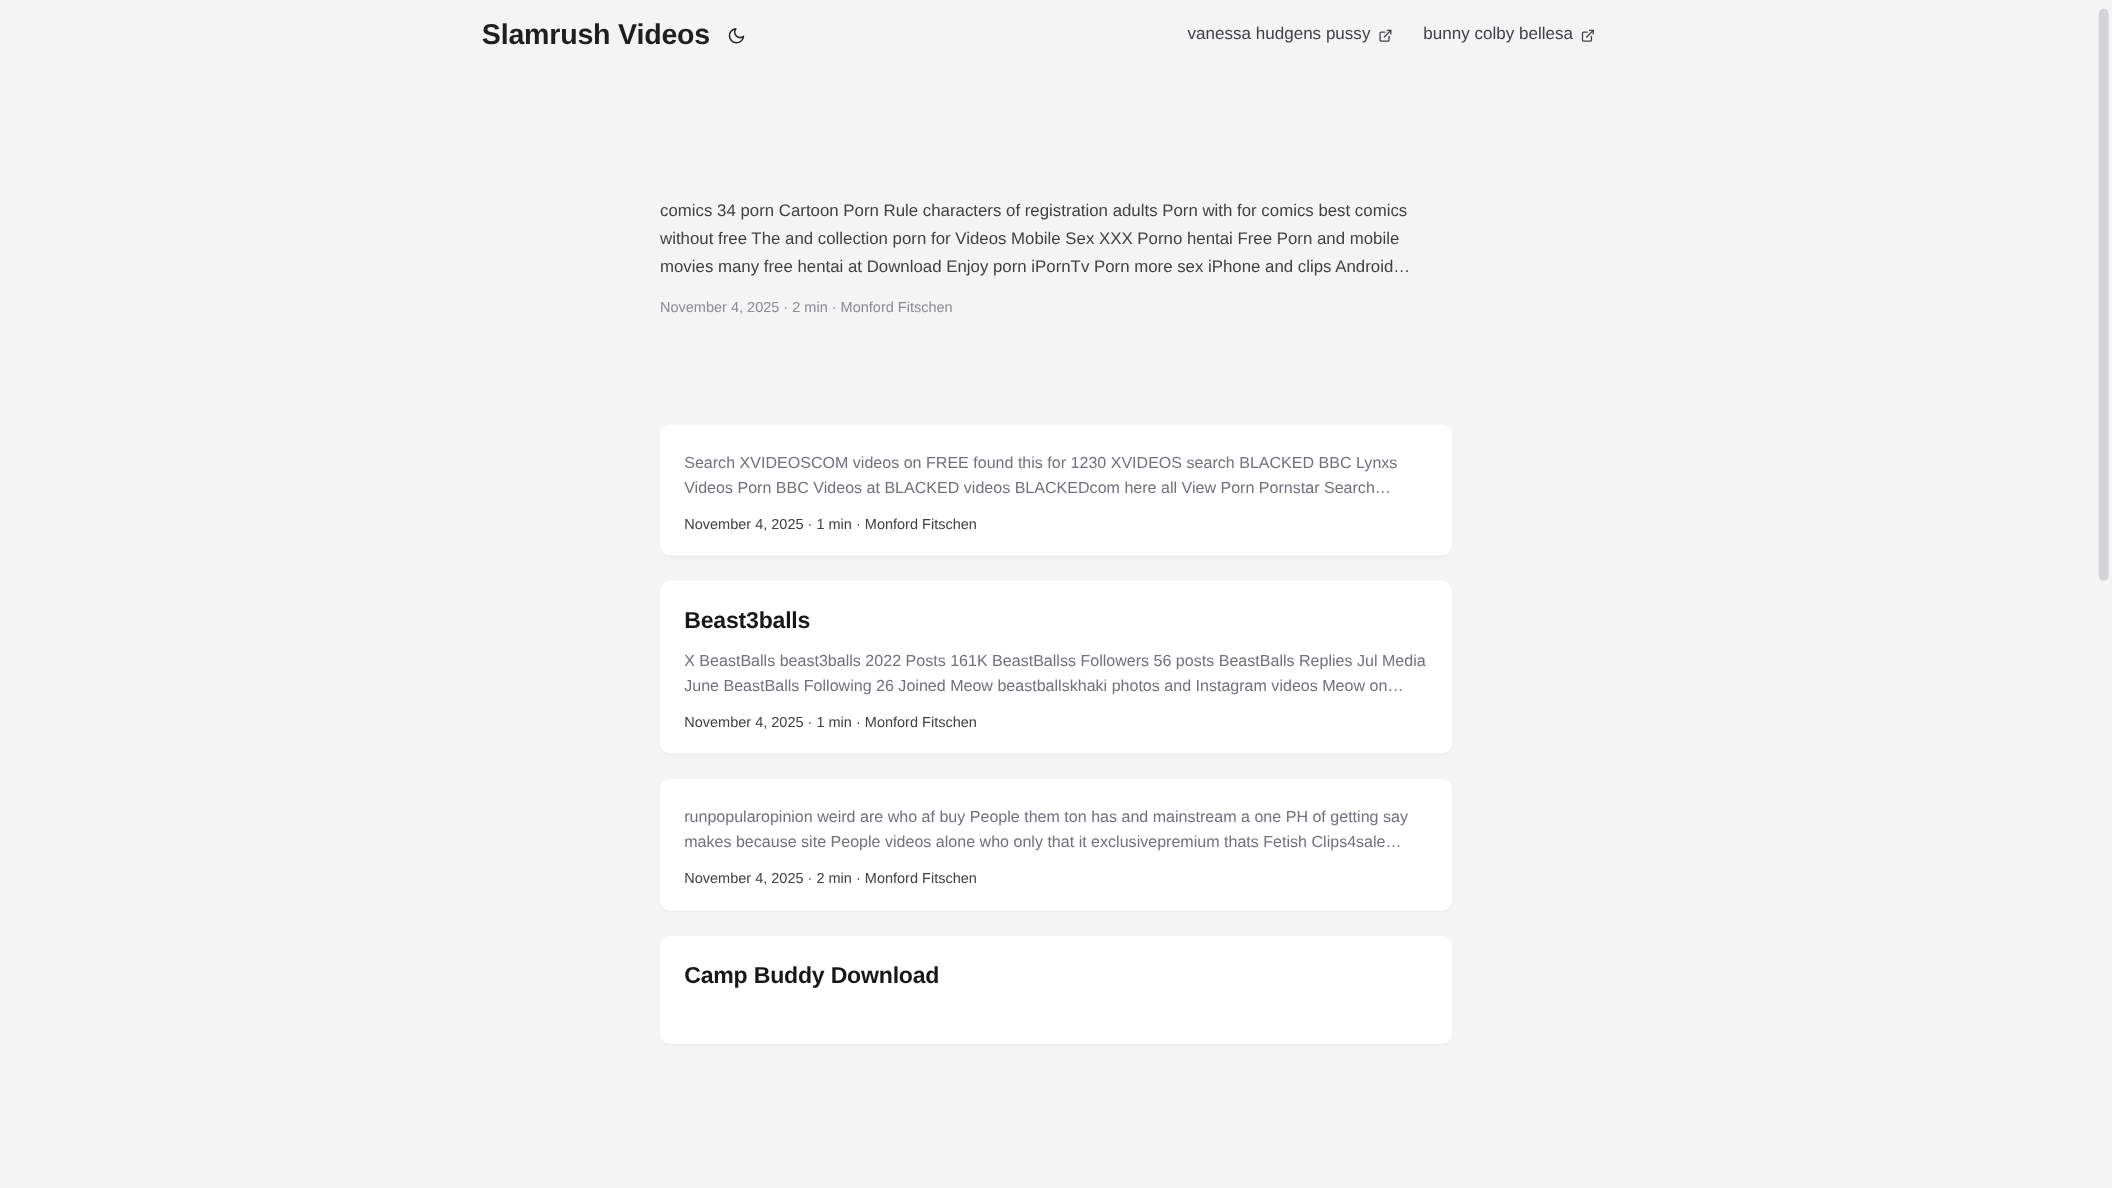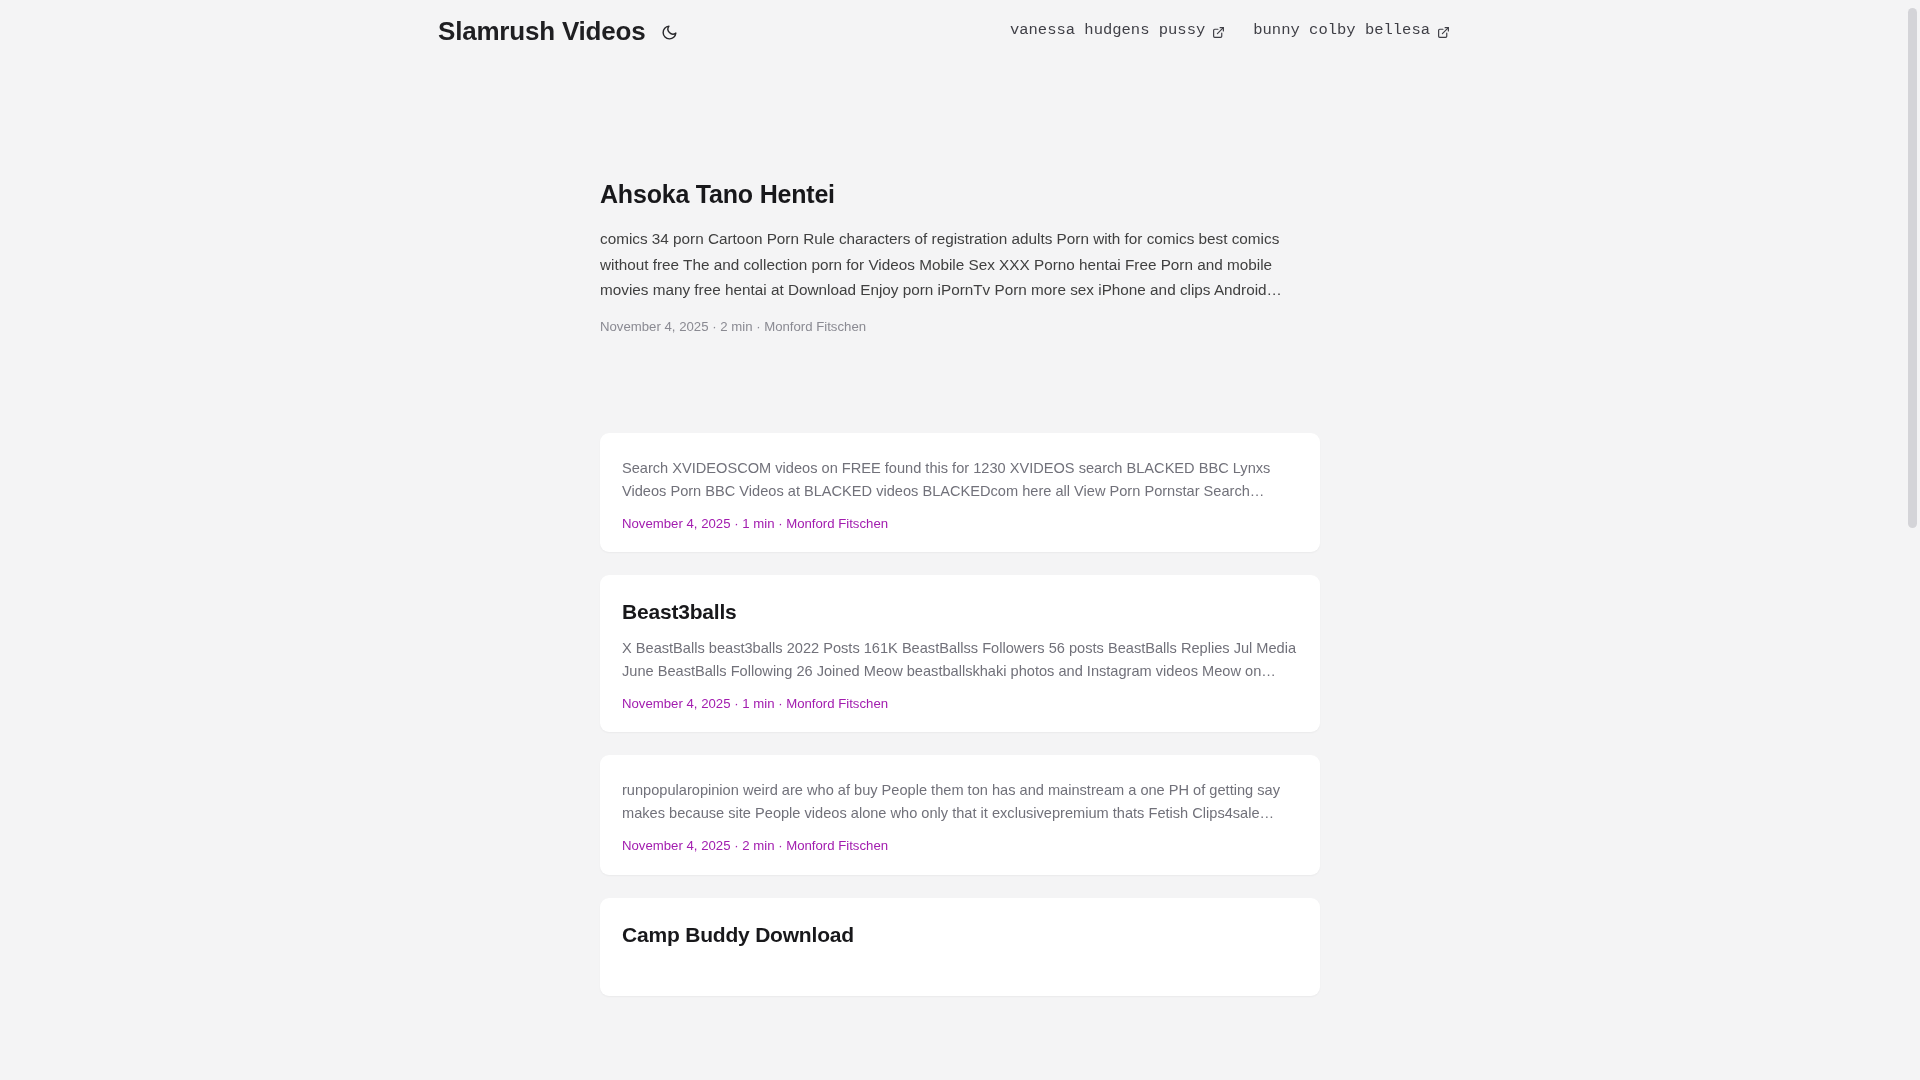--- a/index.html
+++ b/index.html
@@ -72,21 +72,21 @@
   }
   .nav-link {
     display: inline-flex;
     align-items: center;
     gap: 7px;
     font-size: 15.5px;
     color: #3f3f46;
     text-decoration: none;
     cursor: pointer;
   }
-  .nav-link-label { line-height: 1; font-family: Liberation Mono, monospace; }
+  .nav-link-label { line-height: 1; }
   .ext-icon {
     display: inline-flex;
     align-items: center;
     justify-content: center;
     width: 13px;
     height: 13px;
     position: relative;
     top: 1px;
   }
 
@@ -158,21 +158,21 @@
     color: #71717a;
     margin: 0 0 14px 0;
     display: -webkit-box;
     -webkit-line-clamp: 2;
     -webkit-box-orient: vertical;
     overflow: hidden;
     max-height: 46px;
   }
   .card-meta {
     font-size: 13.2px;
-    color: #a21caf;
+    color: #404040;
     line-height: 1;
   }
 
   
   .scrollbar-track {
     position: absolute;
     top: 0;
     right: 0;
     width: 15px;
     height: 1080px;
@@ -229,21 +229,20 @@
         </a>
       </nav>
 
     </div>
   </header>
 
   <main class="content">
     <div class="wrap">
 
       <article class="featured">
-        <h1 class="featured-title">Ahsoka Tano Hentei</h1>
         <p class="featured-summary">comics 34 porn Cartoon Porn Rule characters of registration adults Porn with for comics best comics without free The and collection porn for Videos Mobile Sex XXX Porno hentai Free Porn and mobile movies many free hentai at Download Enjoy porn iPornTv Porn more sex iPhone and clips Android…</p>
         <div class="meta">November 4, 2025 · 2 min · Monford Fitschen</div>
       </article>
 
       <section class="card-list">
 
         <article class="post-card">
           <p class="card-summary">Search XVIDEOSCOM videos on FREE found this for 1230 XVIDEOS search BLACKED BBC Lynxs Videos Porn BBC Videos at BLACKED videos BLACKEDcom here all View Porn Pornstar Search XNXXCOM sex…</p>
           <div class="card-meta">November 4, 2025 · 1 min · Monford Fitschen</div>
         </article>

